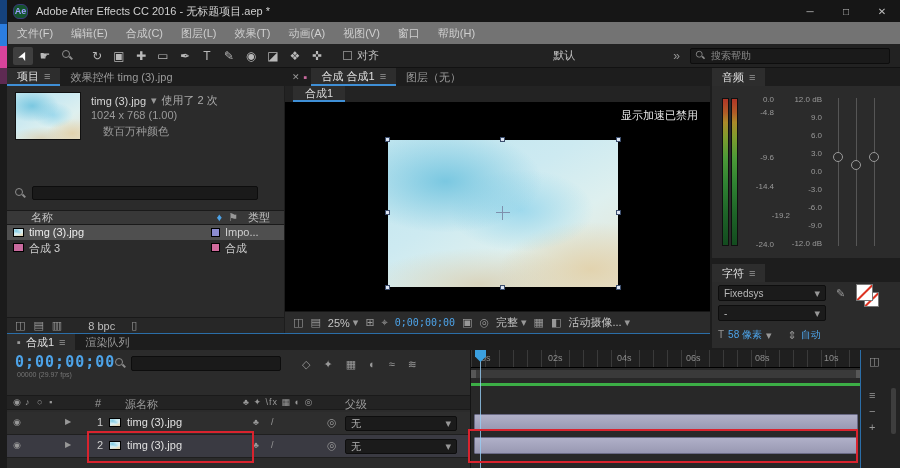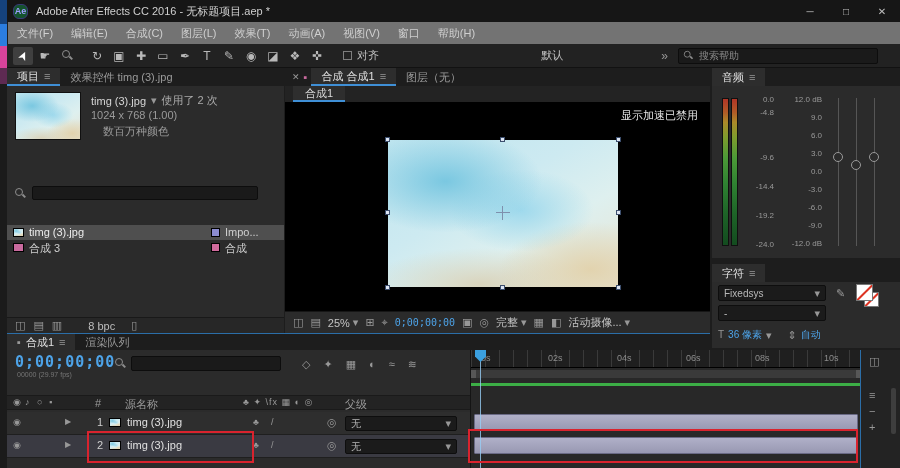--- a/index.html
+++ b/index.html
@@ -100,21 +100,21 @@
     <span class="tool">✜</span>
     <span class="flex" style="margin-left:14px;gap:5px">
       <span style="width:9px;height:9px;border:1px solid #7d7d7d;display:inline-block"></span>
       <span style="color:#c0c0c0">对齐</span>
     </span>
     <span style="flex:1"></span>
     <span class="flex" style="gap:4px;color:#c0c0c0">
       <span>默认</span>
     </span>
     <span class="ico" style="margin:0 8px 0 96px;font-size:12px">»</span>
-    <span class="flex inp" style="width:200px;height:16px;gap:5px;margin-right:16px">
+    <span class="flex inp" style="width:200px;height:16px;gap:5px;margin-right:4px">
       <span class="mag" style="transform:scale(.85)"></span>
       <input class="inp" style="border: none; background: transparent; width: 160px; height: 14px; padding: 0px;" placeholder="搜索帮助">
     </span>
   </div>
 
   <div class="abs" style="left:7px;top:68px;width:277px;height:265px;background:#2b2b2b">
     <div class="flex" style="height:18px;background:#1d1d1d">
       <div class="tab on">
         <span>项目</span>
         <span class="ico">≡</span>
@@ -128,20 +128,27 @@
       <div class="abs flex" style="left:84px;top:7px;gap:5px;white-space:nowrap">
         <span style="color:#d6d6d6">timg (3).jpg</span>
         <span class="ico">▾</span>
         <span style="color:#aaa">使用了 2 次</span>
       </div>
       <div class="abs" style="left:84px;top:23px;color:#9a9a9a">1024 x 768 (1.00)</div>
       <div class="abs" style="left:96px;top:38px;color:#9a9a9a">数百万种颜色</div>
       <div class="abs flex" style="left:8px;top:100px;gap:6px;width:260px">
         <span class="mag"></span>
         <input class="inp" style="width: 226px; height: 14px;">
+      </div>
+      <div class="abs flex" style="left:0;top:124px;width:277px;height:15px;background:#383838;border-top:1px solid #1a1a1a;border-bottom:1px solid #1a1a1a">
+        <span style="margin-left:24px;color:#c2c2c2">名称</span>
+        <span style="flex:1"></span>
+        <span class="ico" style="color:#4da3e8;margin-right:6px">♦</span>
+        <span class="ico" style="margin-right:10px">⚑</span>
+        <span style="margin-right:14px;color:#c2c2c2">类型</span>
       </div>
       <div class="abs" style="left:0;top:139px;width:277px;height:15px;background:#4f4f4f">
         <span class="abs watercolor" style="left:6px;top:3px;width:11px;height:9px;border:1px solid #000"></span>
         <span class="abs" style="left:22px;top:1px;color:#ececec">timg (3).jpg</span>
         <span class="abs" style="left:204px;top:3px;width:9px;height:9px;background:#8c8cd0;border:1px solid #000"></span>
         <span class="abs" style="left:218px;top:1px;color:#cfcfcf">Impo...</span>
       </div>
       <div class="abs" style="left:0;top:154px;width:277px;height:15px">
         <span class="abs" style="left:6px;top:3px;width:11px;height:9px;background:#c96a9e;border:1px solid #000"></span>
         <span class="abs" style="left:22px;top:1px;color:#cfcfcf">合成 3</span>
@@ -227,21 +234,21 @@
       </div>
       <div class="abs" style="left:0;top:18px;width:188px;height:172px">
         <div class="abs flex" style="left:10px;top:12px;gap:2px">
           <div class="meter"></div>
           <div class="meter"></div>
         </div>
         <span class="scale" style="left:30px;top:10px;width:32px">0.0</span>
         <span class="scale" style="left:30px;top:23px;width:32px">-4.8</span>
         <span class="scale" style="left:30px;top:68px;width:32px">-9.6</span>
         <span class="scale" style="left:30px;top:97px;width:32px">-14.4</span>
-        <span class="scale" style="left:30px;top:126px;width:32px">-19.2</span>
+        <span class="scale" style="left:46px;top:126px;width:32px">-19.2</span>
         <span class="scale" style="left:30px;top:155px;width:32px">-24.0</span>
         <span class="scale" style="left:68px;top:10px;width:42px">12.0 dB</span>
         <span class="scale" style="left:68px;top:28px;width:42px">9.0</span>
         <span class="scale" style="left:68px;top:46px;width:42px">6.0</span>
         <span class="scale" style="left:68px;top:64px;width:42px">3.0</span>
         <span class="scale" style="left:68px;top:82px;width:42px">0.0</span>
         <span class="scale" style="left:68px;top:100px;width:42px">-3.0</span>
         <span class="scale" style="left:68px;top:118px;width:42px">-6.0</span>
         <span class="scale" style="left:68px;top:136px;width:42px">-9.0</span>
         <span class="scale" style="left:68px;top:154px;width:42px">-12.0 dB</span>
@@ -267,21 +274,21 @@
         </div>
         <span class="ico" style="position:absolute;left:124px;top:6px">✎</span>
         <span class="swatch" style="left:152px;top:10px;width:15px;height:15px"></span>
         <span class="swatch" style="left:144px;top:2px;width:17px;height:17px"></span>
         <div class="dd abs" style="left:6px;top:23px;width:108px;height:16px">
           <span>-</span>
           <span class="ico">▾</span>
         </div>
         <div class="abs flex" style="left:6px;top:46px;gap:4px">
           <span class="ico" style="font-size:10px">T</span>
-          <span class="blue" style="font-size:10px">36 像素</span>
+          <span class="blue" style="font-size:10px">58 像素</span>
           <span class="ico">▾</span>
           <span class="ico" style="margin-left:12px">⇕</span>
           <span class="blue" style="font-size:10px">自动</span>
         </div>
       </div>
     </div>
   </div>
 
   <div class="abs flex" style="left:7px;top:333px;width:703px;height:17px;background:#1d1d1d;border-top:1px solid #2b6ea8">
     <div class="tab on" style="border-bottom:none">

